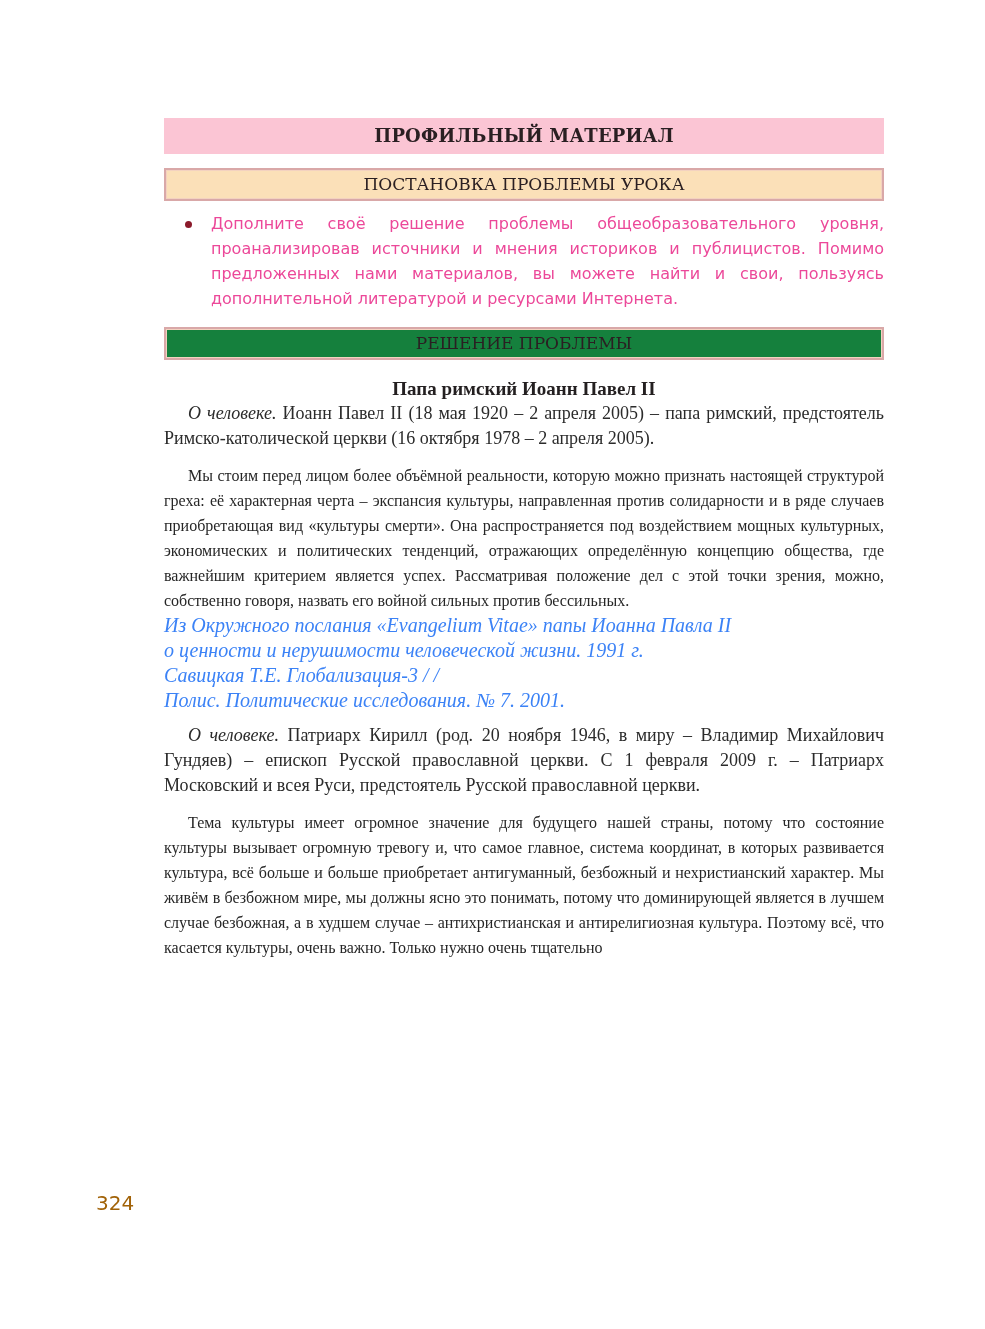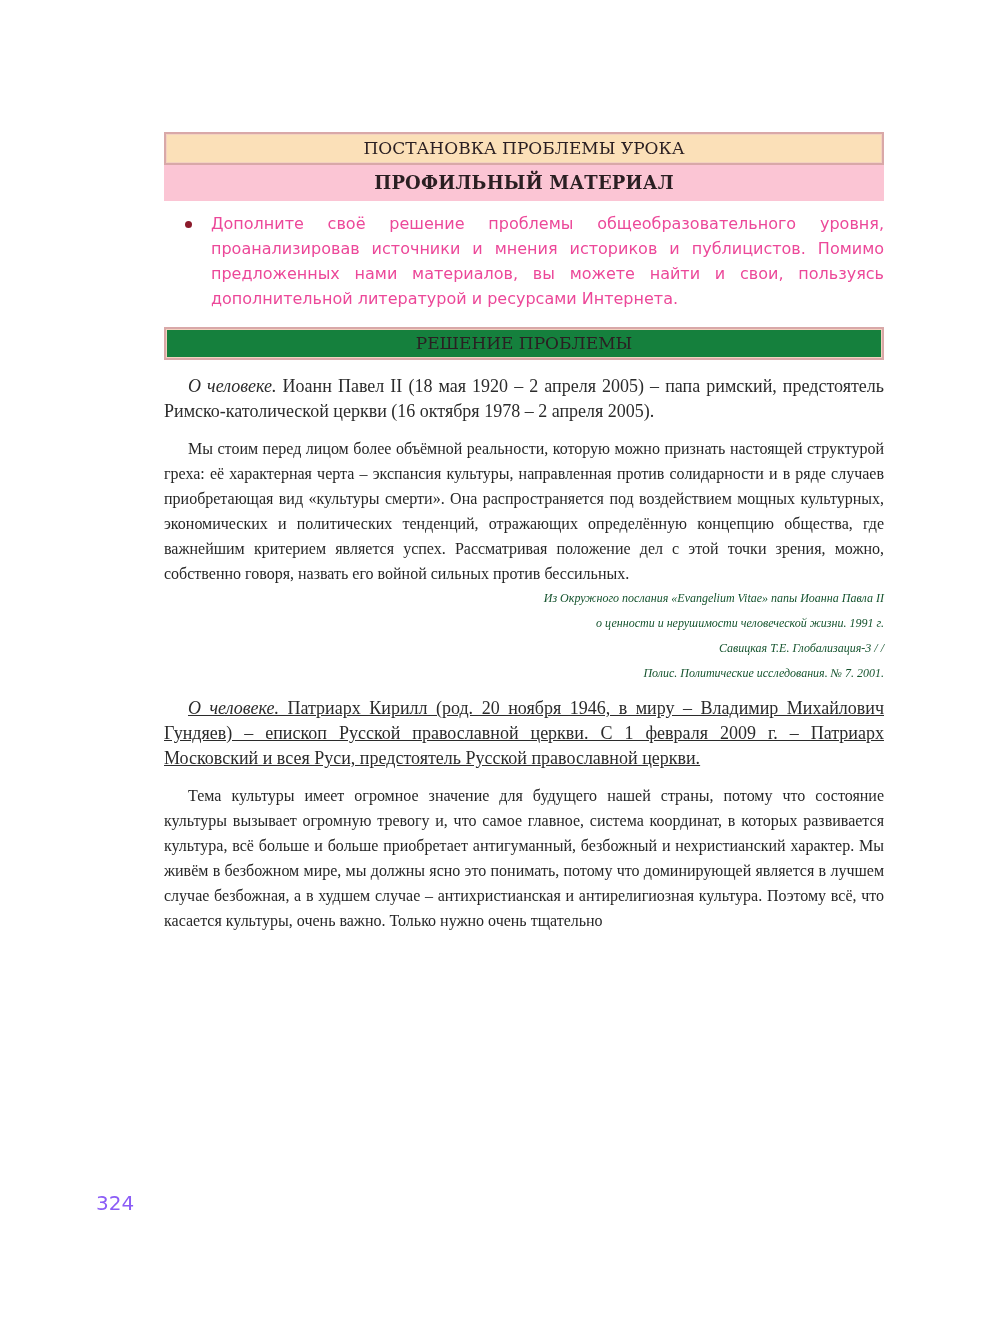--- a/index.html
+++ b/index.html
@@ -93,73 +93,73 @@
       font-size: 16px;
       line-height: 25px;
       text-indent: 24px;
       text-align: justify;
       margin-top: 12px;
       color: #262626;
     }
     .source {
       font-family: "Liberation Serif", "DejaVu Serif", serif;
       font-style: italic;
-      font-size: 12px;
+      font-size: 20px;
       line-height: 25px;
-      text-align: right;
-      color: #14532d;
+      color: #3b82f6;
     }
     .source div { white-space: nowrap; }
     .page-number {
       position: absolute;
       left: 96px;
       top: 1191px;
       font-family: "DejaVu Sans", "Liberation Sans", sans-serif;
       font-size: 20px;
-      color: #8b5cf6;
+      color: #a16207;
     }
   </style>
 </head>
 <body>
 
 <div class="page">
 
+  <div class="band band-profile">
+    <span>ПРОФИЛЬНЫЙ МАТЕРИАЛ</span>
+  </div>
+
   <div class="band band-section first">
     <span>ПОСТАНОВКА ПРОБЛЕМЫ УРОКА</span>
-  </div>
-
-  <div class="band band-profile">
-    <span>ПРОФИЛЬНЫЙ МАТЕРИАЛ</span>
   </div>
 
   <div class="task">
     <span class="bullet"></span>
     <span>Дополните своё решение проблемы общеобразовательного уровня, проанализировав источники и мнения историков и публицистов. Помимо предложенных нами материалов, вы можете найти и свои, пользуясь дополнительной литературой и ресурсами Интернета.</span>
   </div>
 
   <div class="band band-section peach second">
     <span>РЕШЕНИЕ ПРОБЛЕМЫ</span>
   </div>
 
+  <div class="heading">Папа римский Иоанн Павел II</div>
 
-  <p class="about" style="margin-top:14px;margin-bottom:0;">
+  <p class="about" style="margin-top:0;margin-bottom:0;">
     <span class="lead">О человеке.</span><span> Иоанн Павел II (18 мая 1920 – 2 апреля 2005) – папа римский, предстоятель Римско-католической церкви (16 октября 1978 – 2 апреля 2005).</span>
   </p>
 
   <p class="quote" style="margin-bottom:0;">Мы стоим перед лицом более объёмной реальности, которую можно признать настоящей структурой греха: её характерная черта – экспансия культуры, направленная против солидарности и в ряде случаев приобретающая вид «культуры смерти». Она распространяется под воздействием мощных культурных, экономических и политических тенденций, отражающих определённую концепцию общества, где важнейшим критерием является успех. Рассматривая положение дел с этой точки зрения, можно, собственно говоря, назвать его войной сильных против бессильных.</p>
 
   <div class="source">
     <div>Из Окружного послания «Evangelium Vitae» папы Иоанна Павла II</div>
     <div>о ценности и нерушимости человеческой жизни. 1991 г.</div>
     <div>Савицкая Т.Е. Глобализация-3 / /</div>
     <div>Полис. Политические исследования. № 7. 2001.</div>
   </div>
 
 
-  <p class="about" style="margin-top:10px;margin-bottom:0;text-decoration:underline;">
+  <p class="about" style="margin-top:10px;margin-bottom:0;">
     <span class="lead">О человеке.</span><span> Патриарх Кирилл (род. 20 ноября 1946, в миру – Владимир Михайлович Гундяев) – епископ Русской православной церкви. С 1 февраля 2009 г. – Патриарх Московский и всея Руси, предстоятель Русской православной церкви.</span>
   </p>
 
   <p class="quote" style="margin-bottom:0;">Тема культуры имеет огромное значение для будущего нашей страны, потому что состояние культуры вызывает огромную тревогу и, что самое главное, система координат, в которых развивается культура, всё больше и больше приобретает антигуманный, безбожный и нехристианский характер. Мы живём в безбожном мире, мы должны ясно это понимать, потому что доминирующей является в лучшем случае безбожная, а в худшем случае – антихристианская и антирелигиозная культура. Поэтому всё, что касается культуры, очень важно. Только нужно очень тщательно</p>
 
 </div>
 
 <div class="page-number">324</div>
 
 </body></html>

